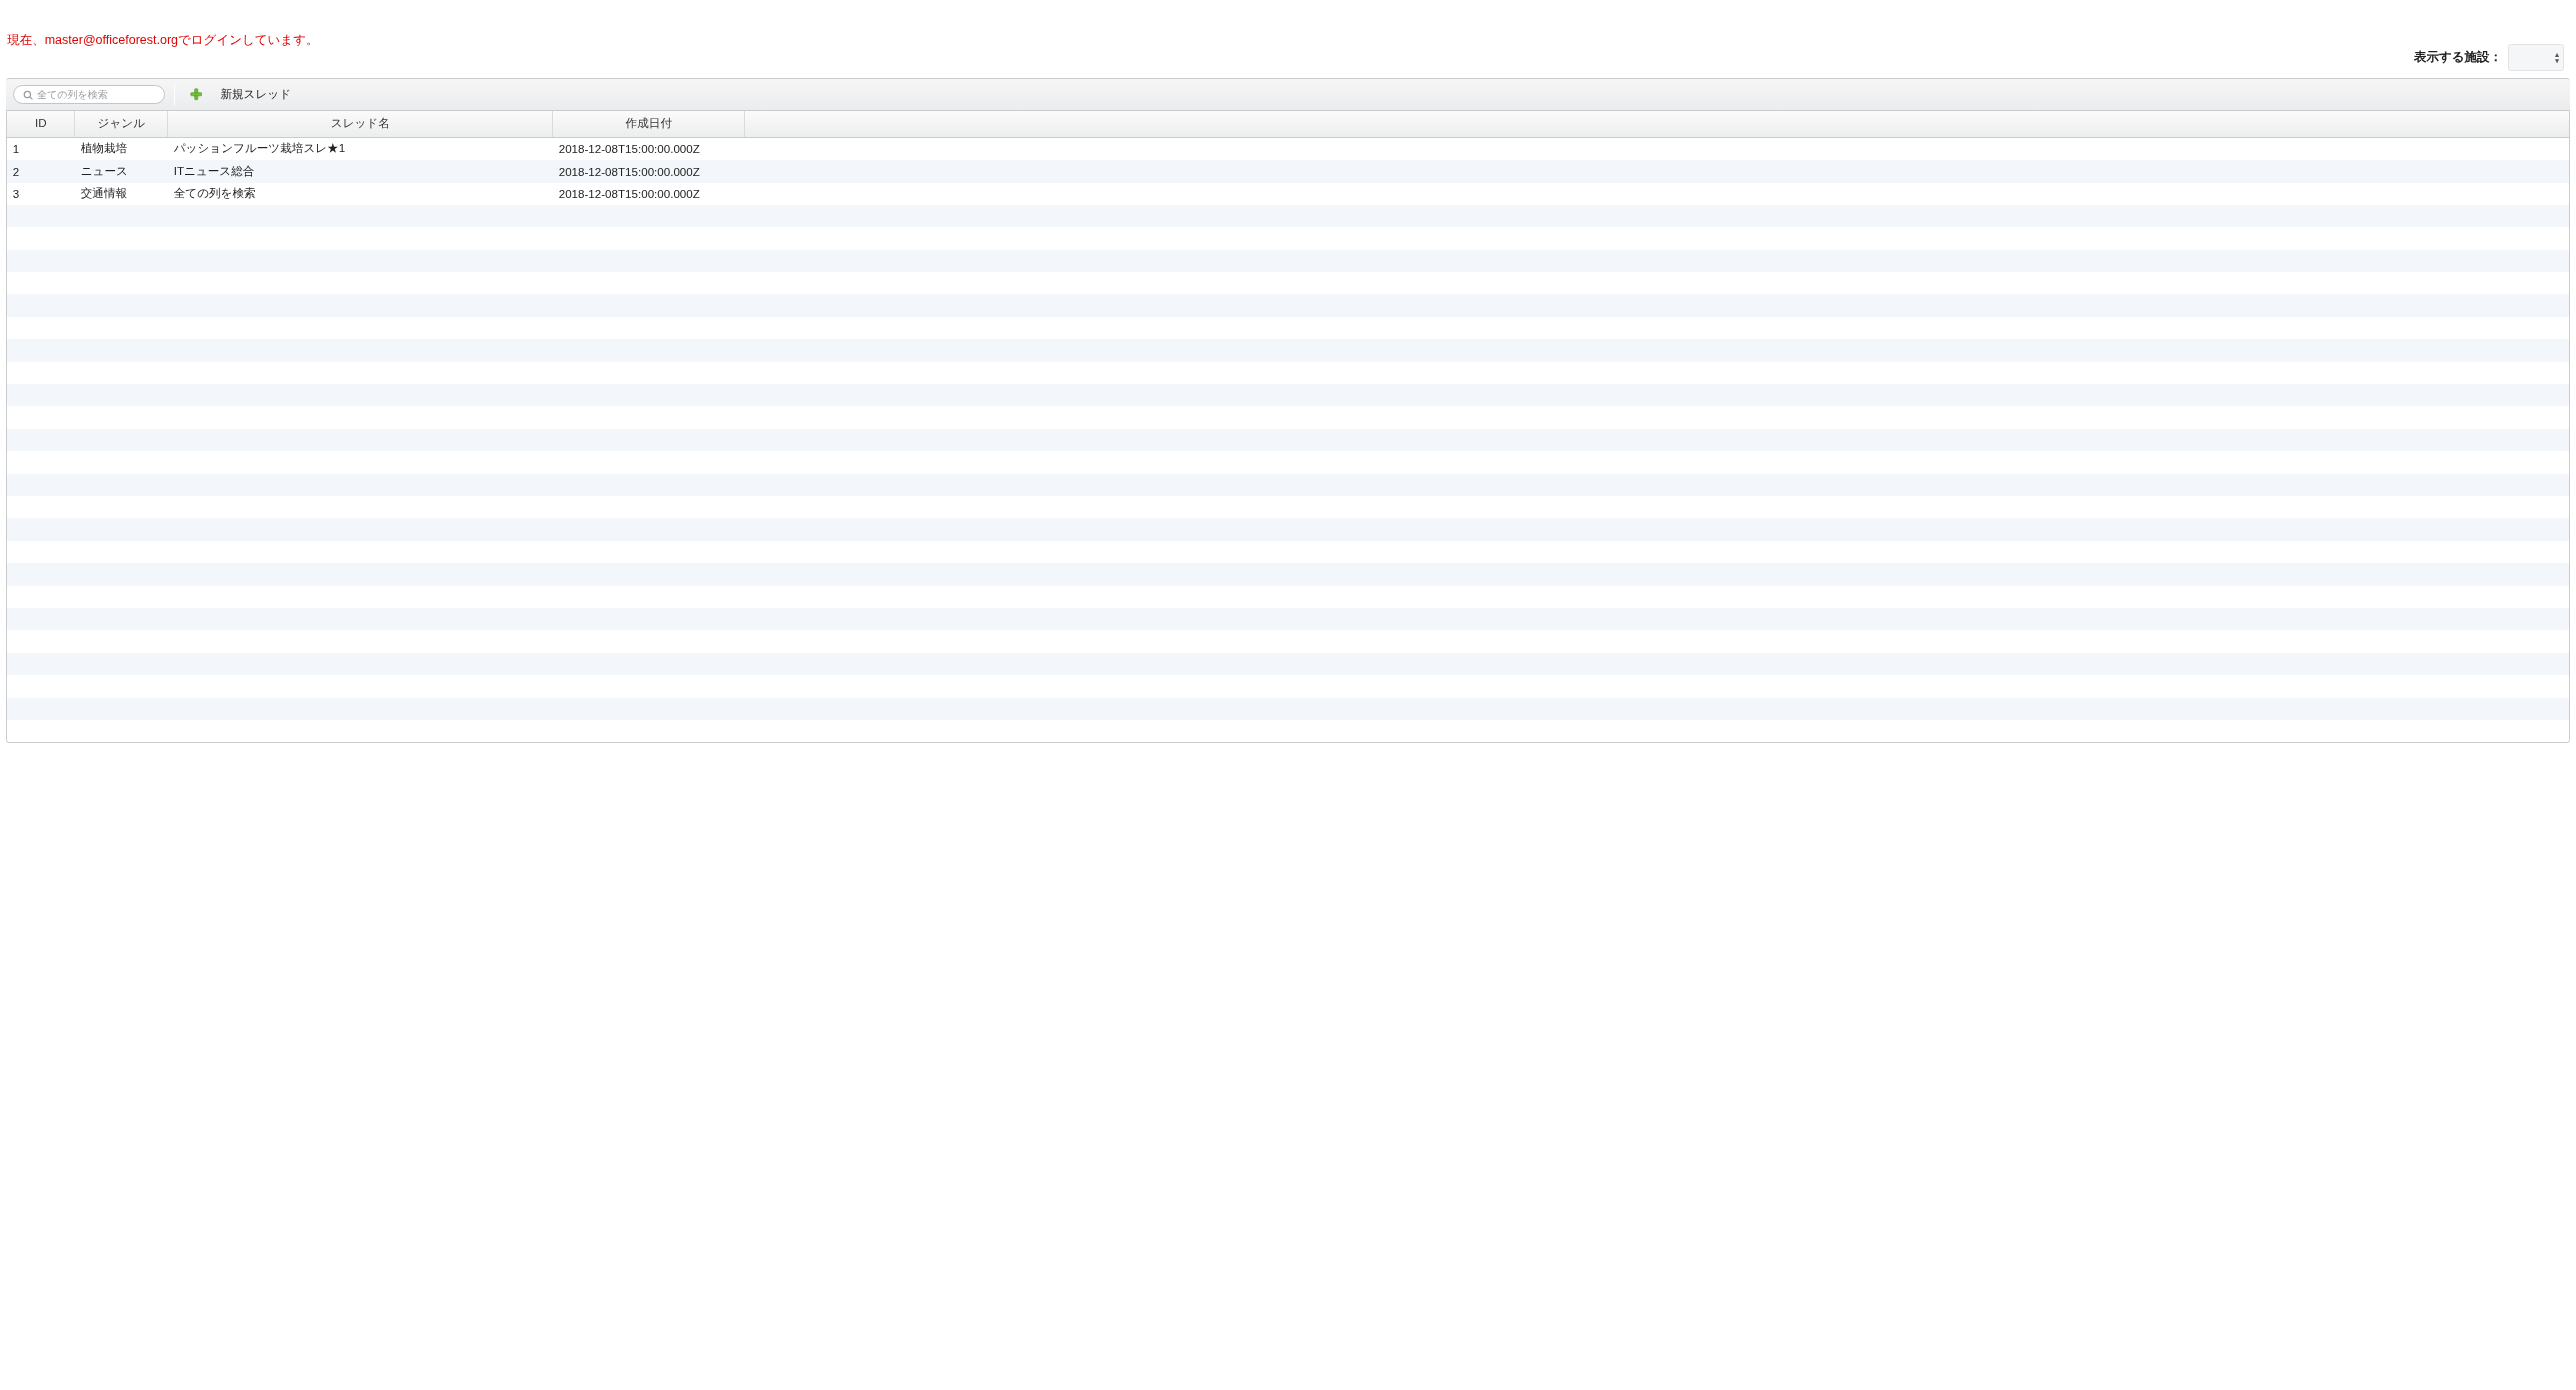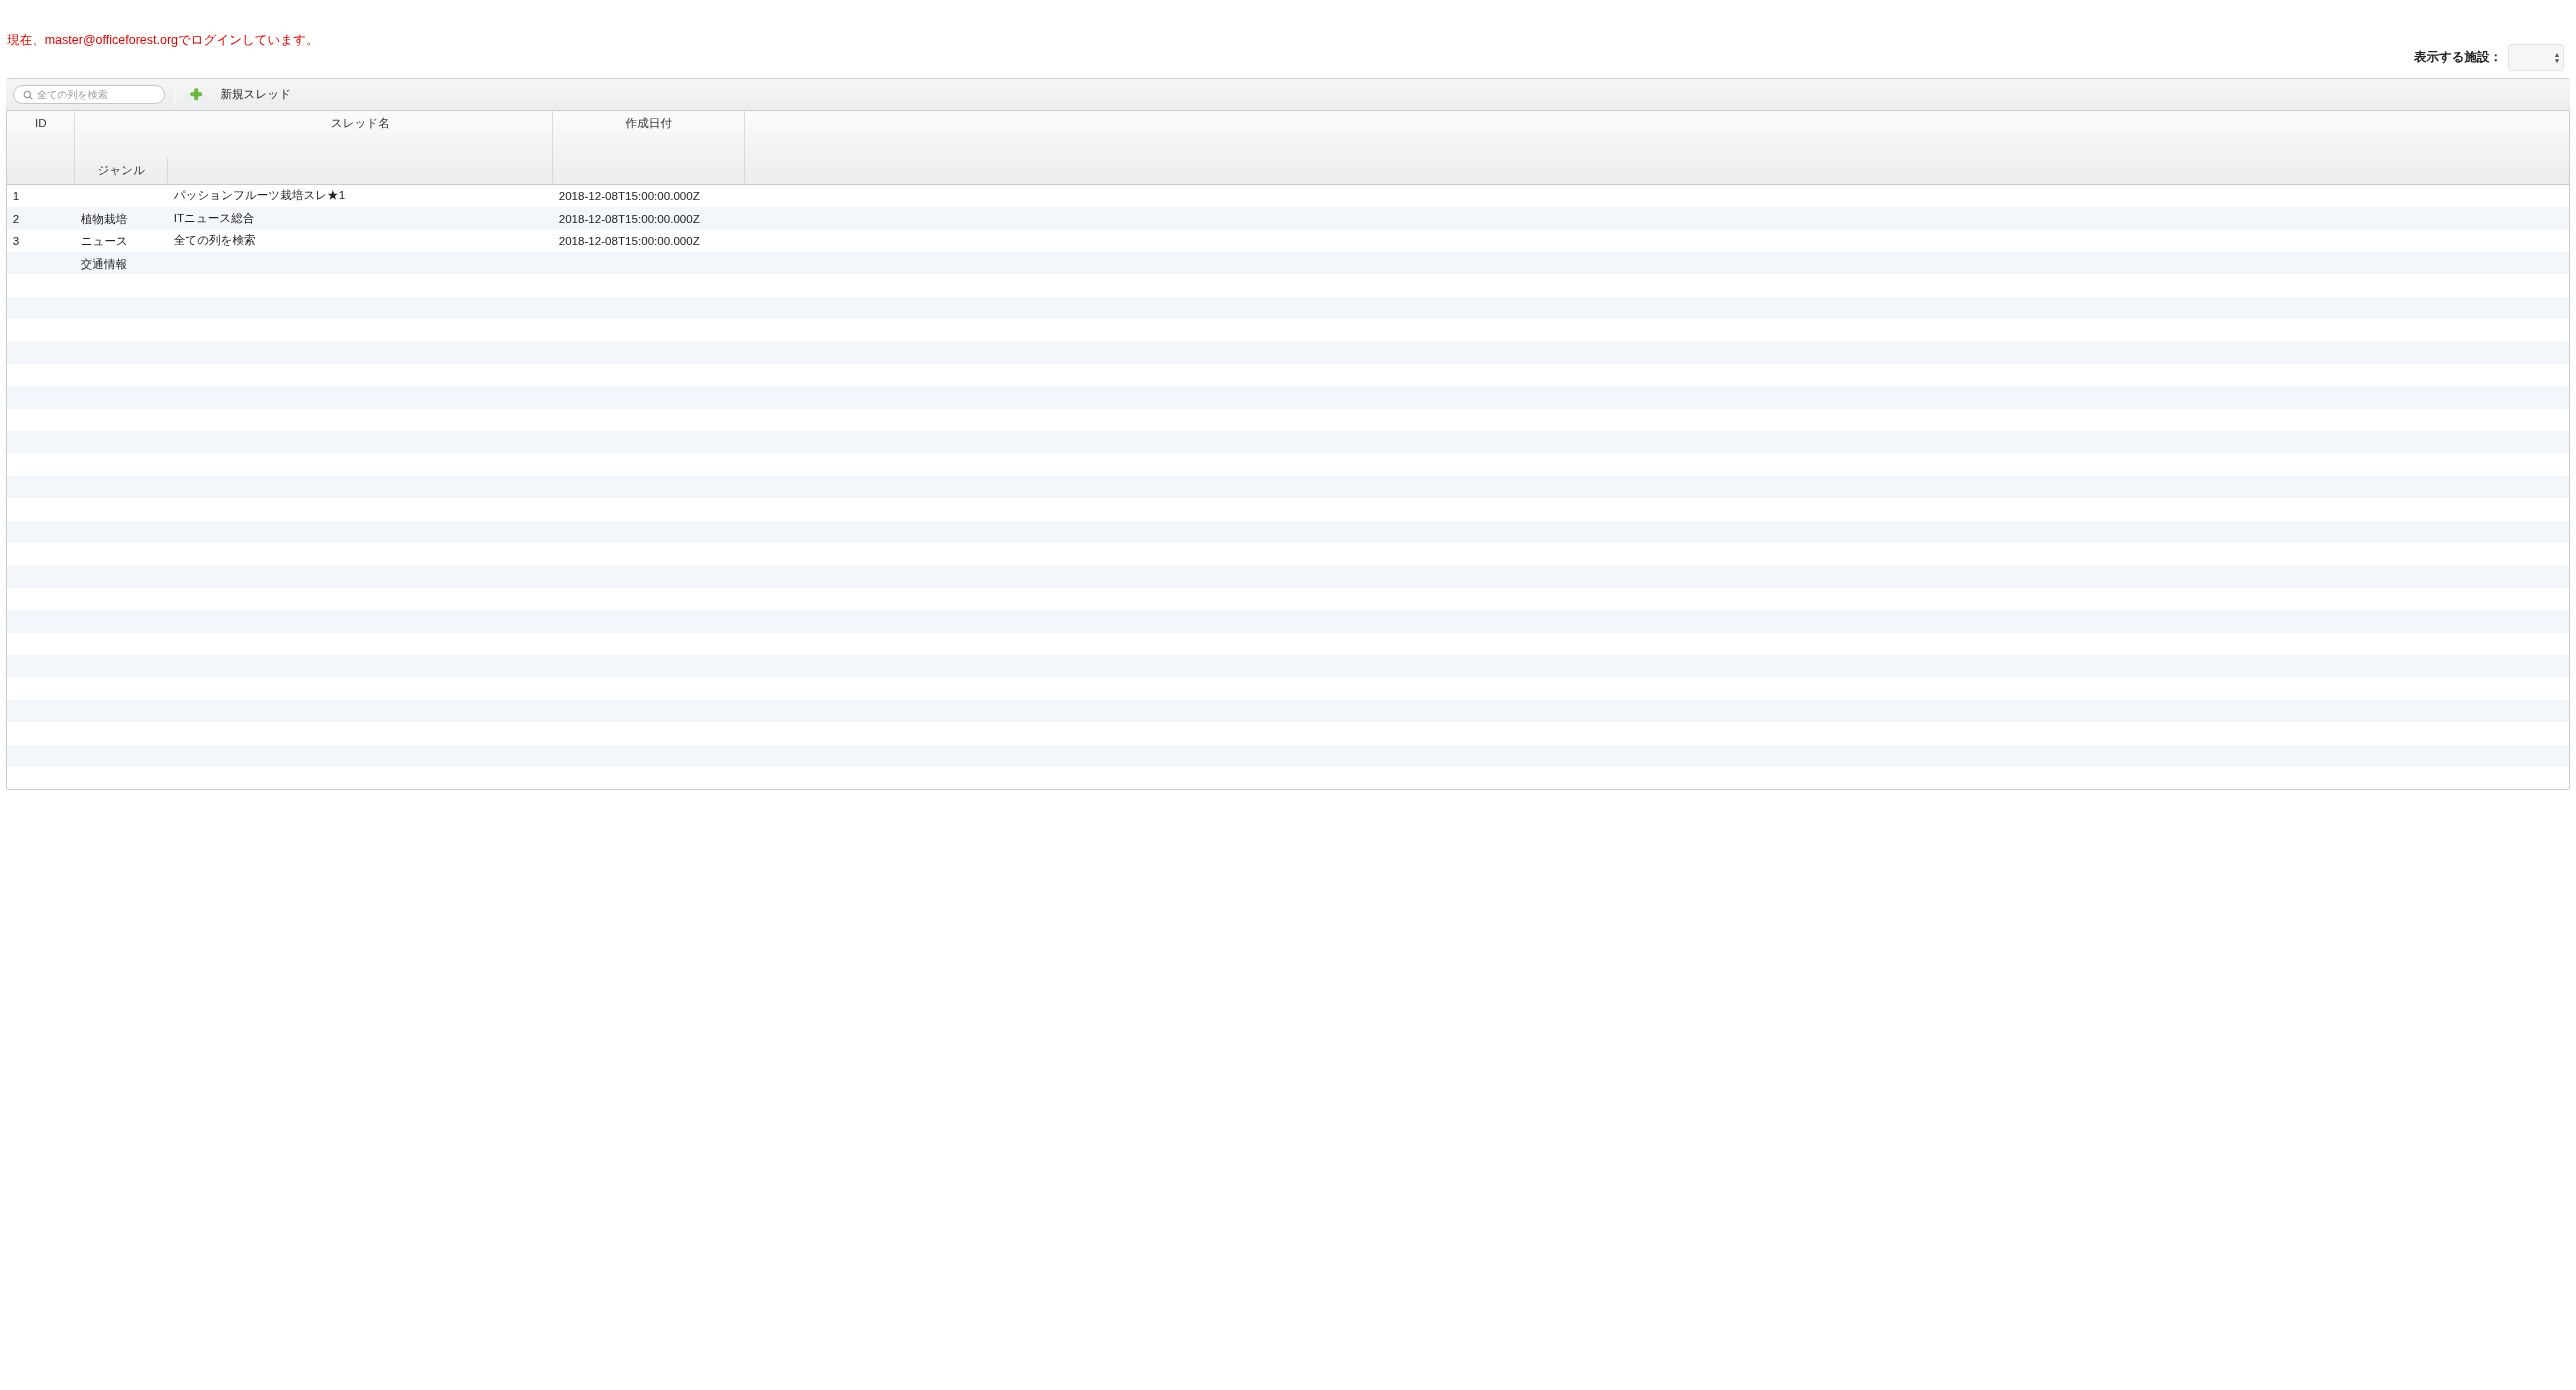--- a/index.html
+++ b/index.html
@@ -133,21 +133,21 @@
   .grid-body .row:nth-child(even) { background: #f3f6fa; }
   .grid-body .cell {
     padding: 0 5.4px;
     white-space: nowrap;
     overflow: hidden;
     text-overflow: ellipsis;
   }
 
   
   .c-id     { width: 68px;  flex: 0 0 68px; }
-  .c-genre  { width: 93px; flex: 0 0 93px; margin-top: 47px; }
+  .c-genre  { width: 93px; flex: 0 0 93px; }
   .c-name   { width: 385px; flex: 0 0 385px; }
   .c-date   { width: 192px; flex: 0 0 192px; }
   .c-rest   { flex: 1 1 auto; }
 </style>
 </head>
 <body>
 
 <div class="header">
   <div class="login-msg">現在、master@officeforest.orgでログインしています。</div>
   <div class="facility-wrap">

